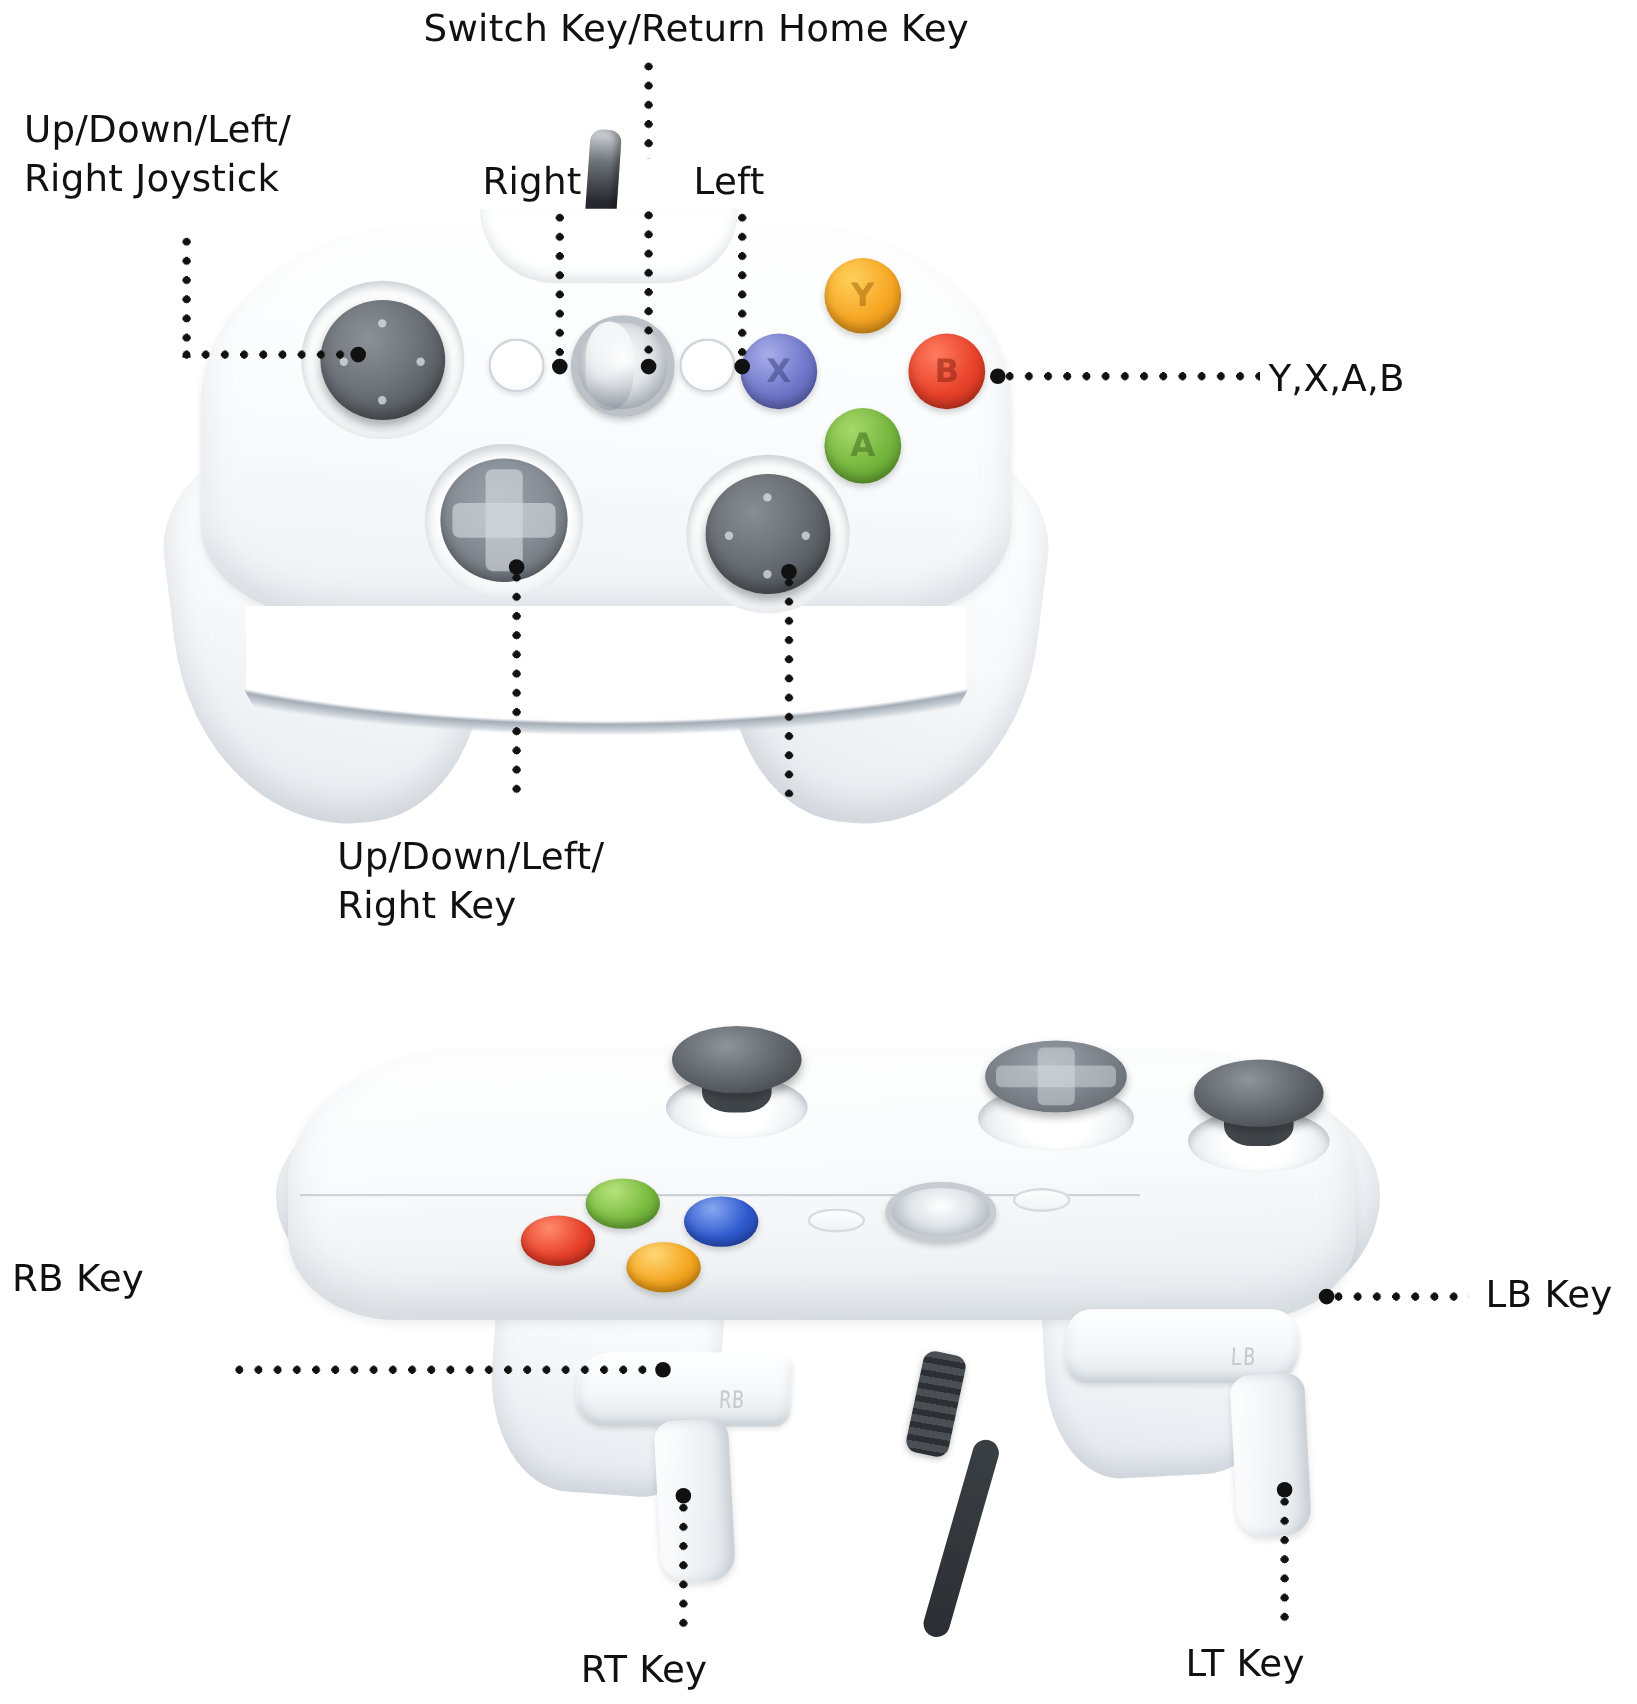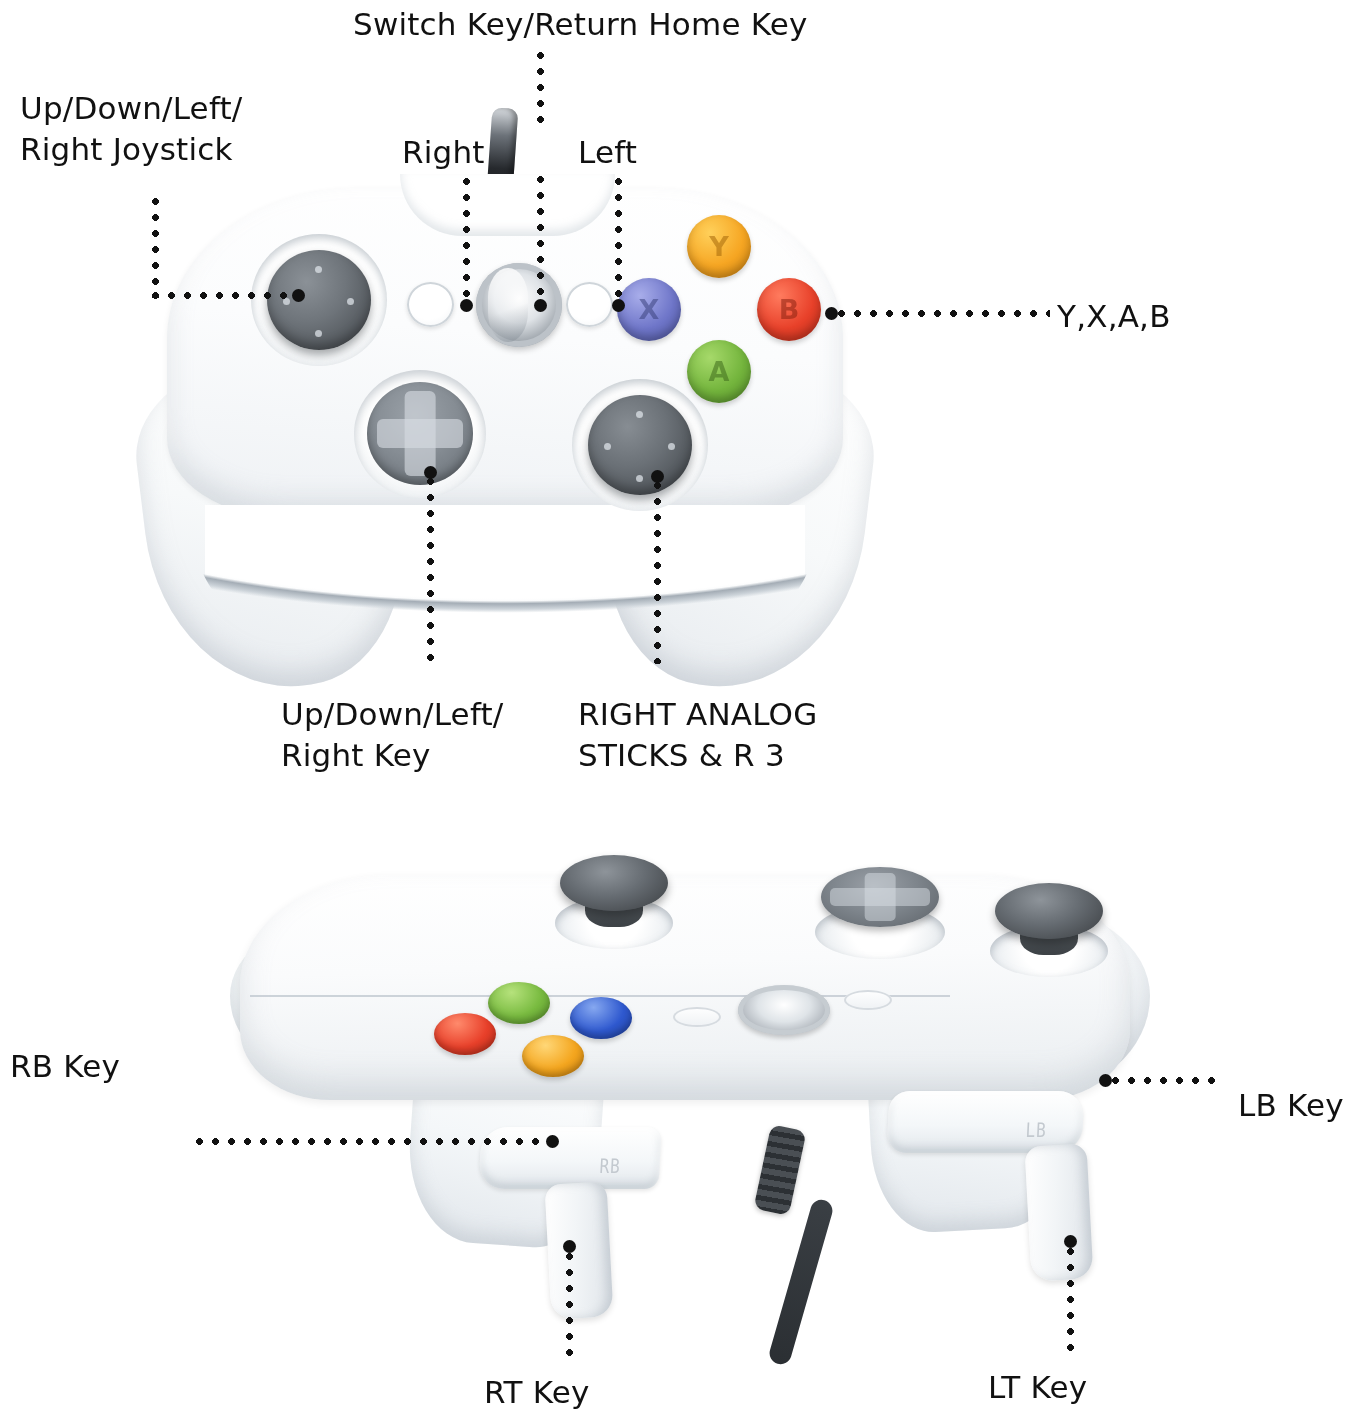--- a/index.html
+++ b/index.html
@@ -374,22 +374,20 @@
 
   <div class="label" style="left:1057px;top:296px;">Y,X,A,B</div>
   <div class="dots-h" style="left:838px;top:310px;width:212px;"></div>
   <div class="dot-end" style="left:825px;top:307px;"></div>
 
   <div class="label" style="left:281px;top:694px;">Up/Down/Left/
 Right Key</div>
   <div class="dots-v" style="left:427px;top:478px;height:186px;"></div>
   <div class="dot-end" style="left:424px;top:466px;"></div>
 
-  <div class="label" style="left:578px;top:694px;">RIGHT ANALOG
-STICKS &amp; R 3</div>
   <div class="dots-v" style="left:654px;top:482px;height:182px;"></div>
   <div class="dot-end" style="left:651px;top:470px;"></div>
 
   <div class="ctrl-bot">
     <div class="leg l"></div>
     <div class="leg r"></div>
 
     <div class="b-left-bulb"></div>
     <div class="b-right-bulb"></div>
     <div class="b-shell"></div>
@@ -430,21 +428,21 @@
     <div class="trigger lt"></div>
 
     <div class="b-cord-boot"></div>
     <div class="b-cord-tail"></div>
   </div>
 
   <div class="label" style="left:10px;top:1046px;">RB Key</div>
   <div class="dots-h" style="left:196px;top:1138px;width:350px;"></div>
   <div class="dot-end" style="left:546px;top:1135px;"></div>
 
-  <div class="label" style="left:1238px;top:1059px;margin-top:26px;">LB Key</div>
+  <div class="label" style="left:1238px;top:1059px;">LB Key</div>
   <div class="dots-h" style="left:1112px;top:1077px;width:112px;"></div>
   <div class="dot-end" style="left:1099px;top:1074px;"></div>
 
   <div class="label" style="left:484px;top:1372px;">RT Key</div>
   <div class="dots-v" style="left:566px;top:1253px;height:112px;"></div>
   <div class="dot-end" style="left:563px;top:1240px;"></div>
 
   <div class="label" style="left:988px;top:1367px;">LT Key</div>
   <div class="dots-v" style="left:1067px;top:1248px;height:108px;"></div>
   <div class="dot-end" style="left:1064px;top:1235px;"></div>

